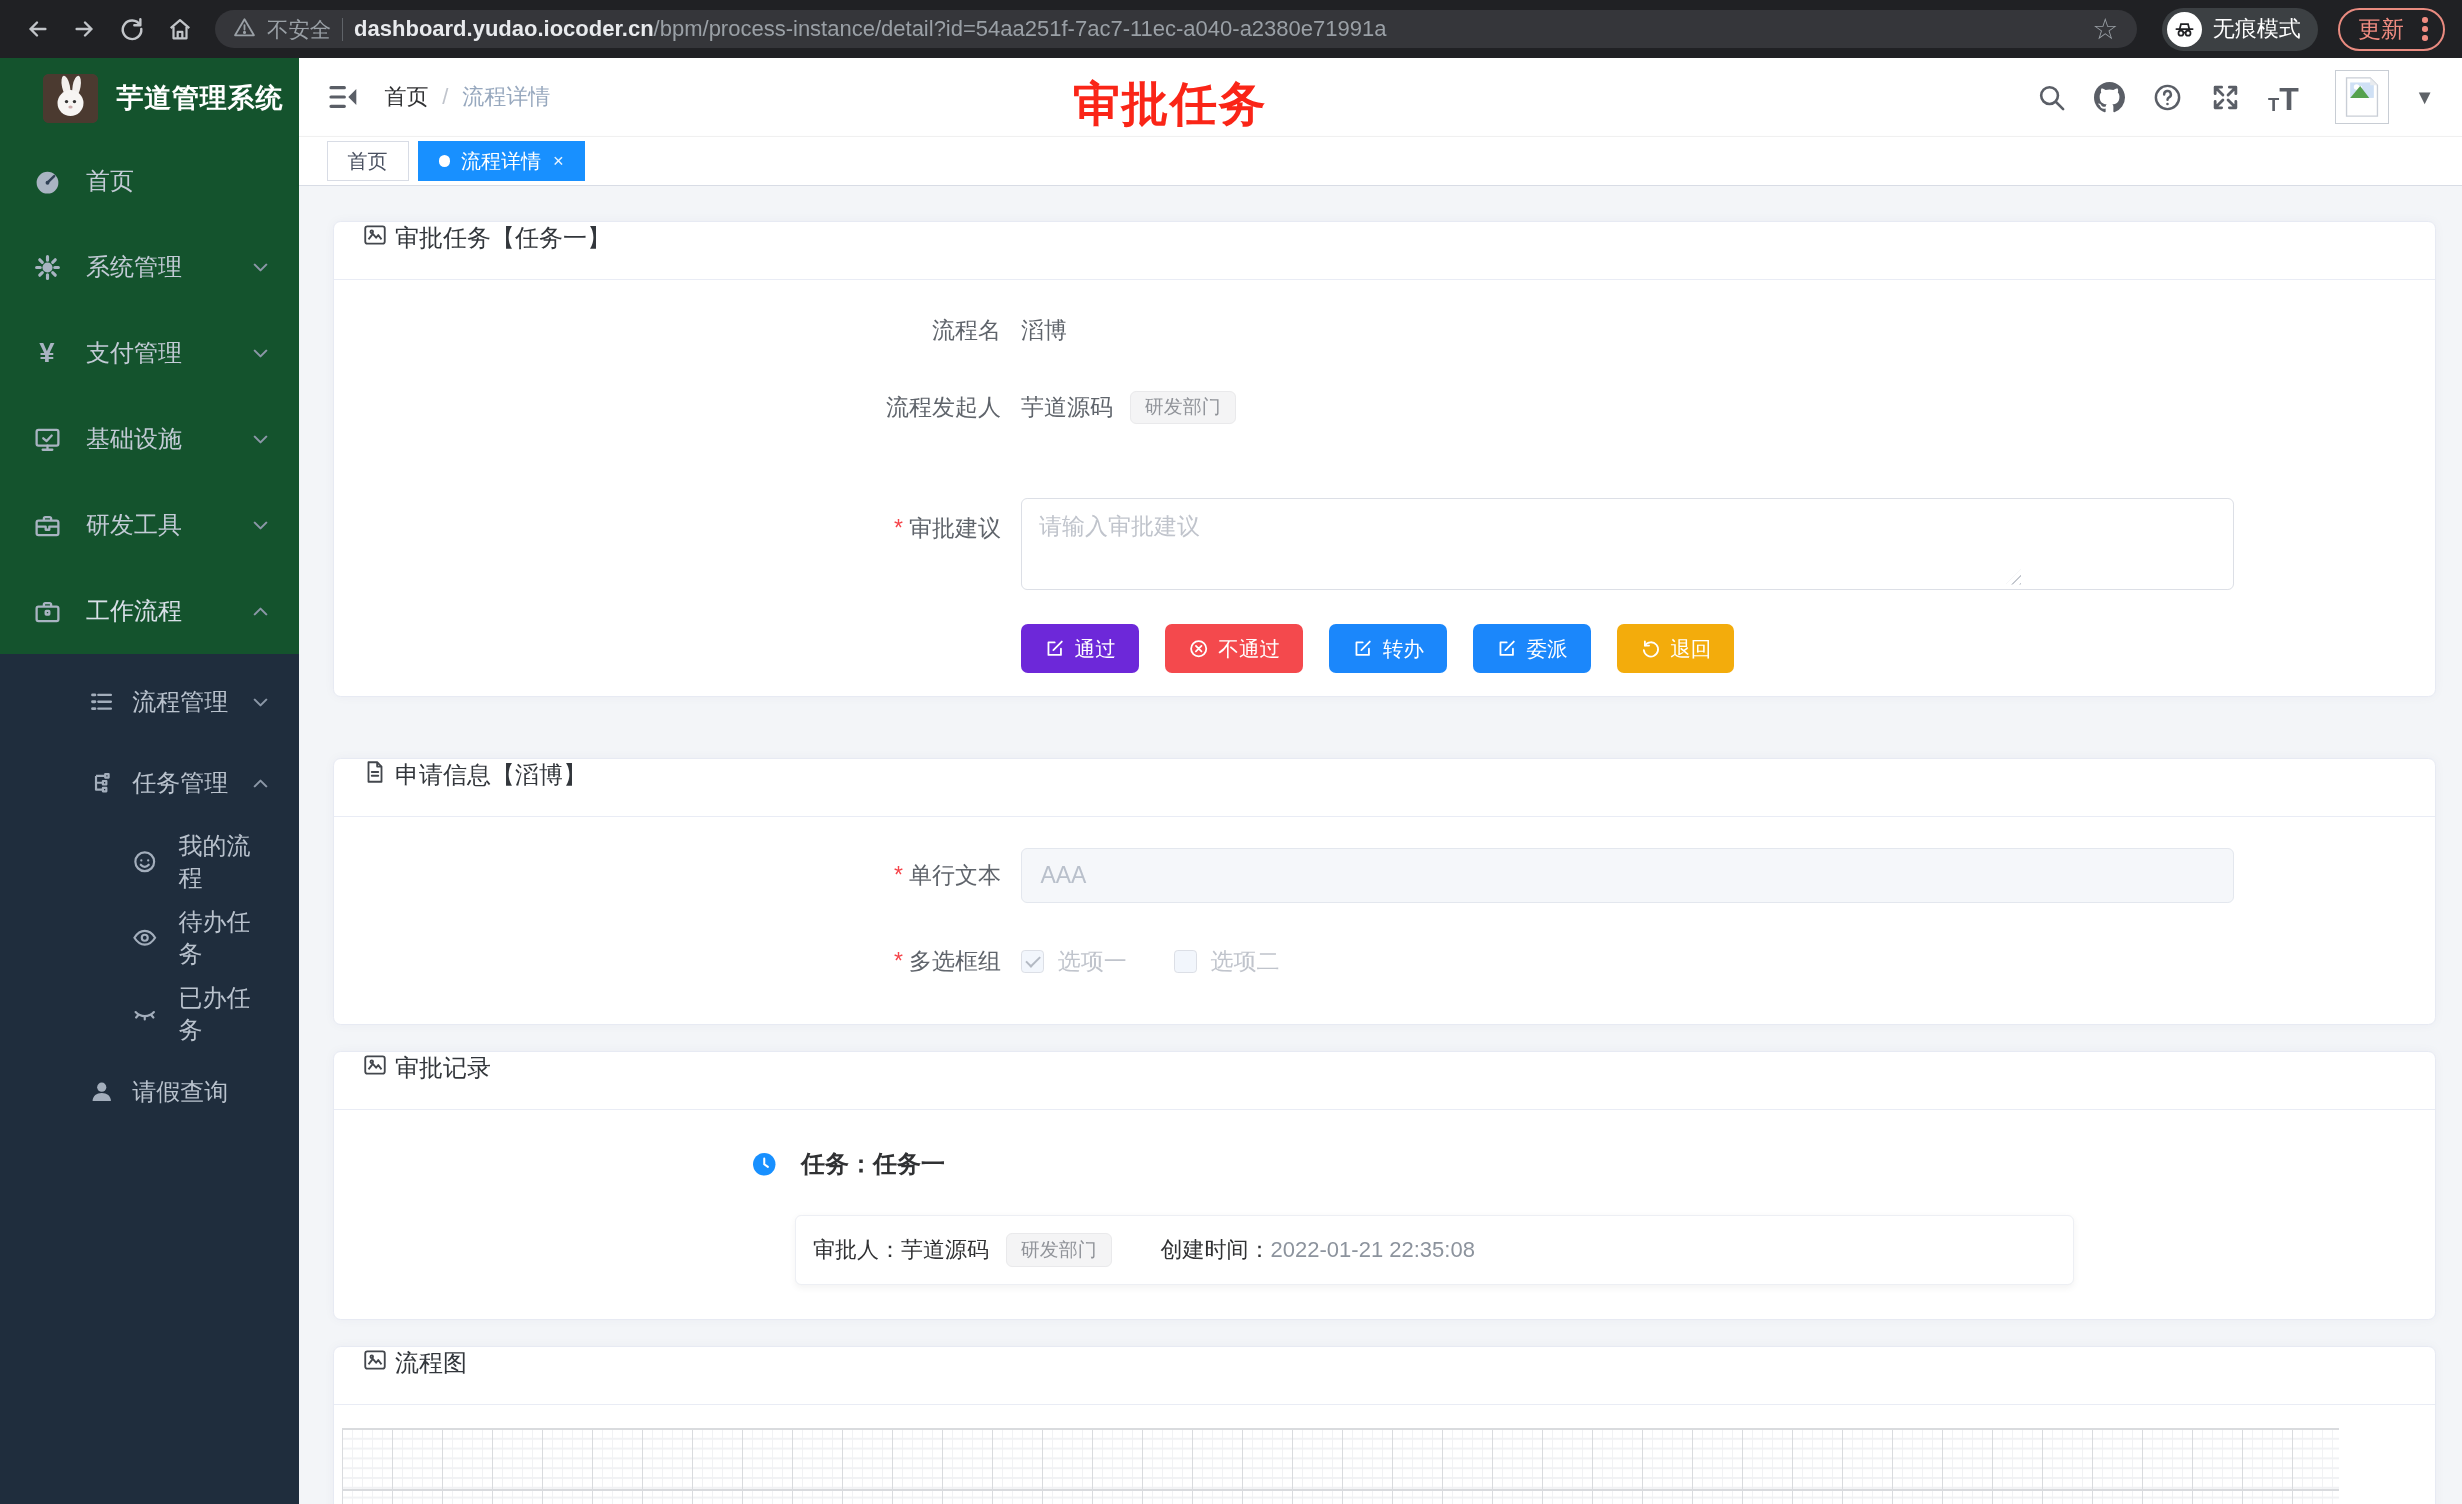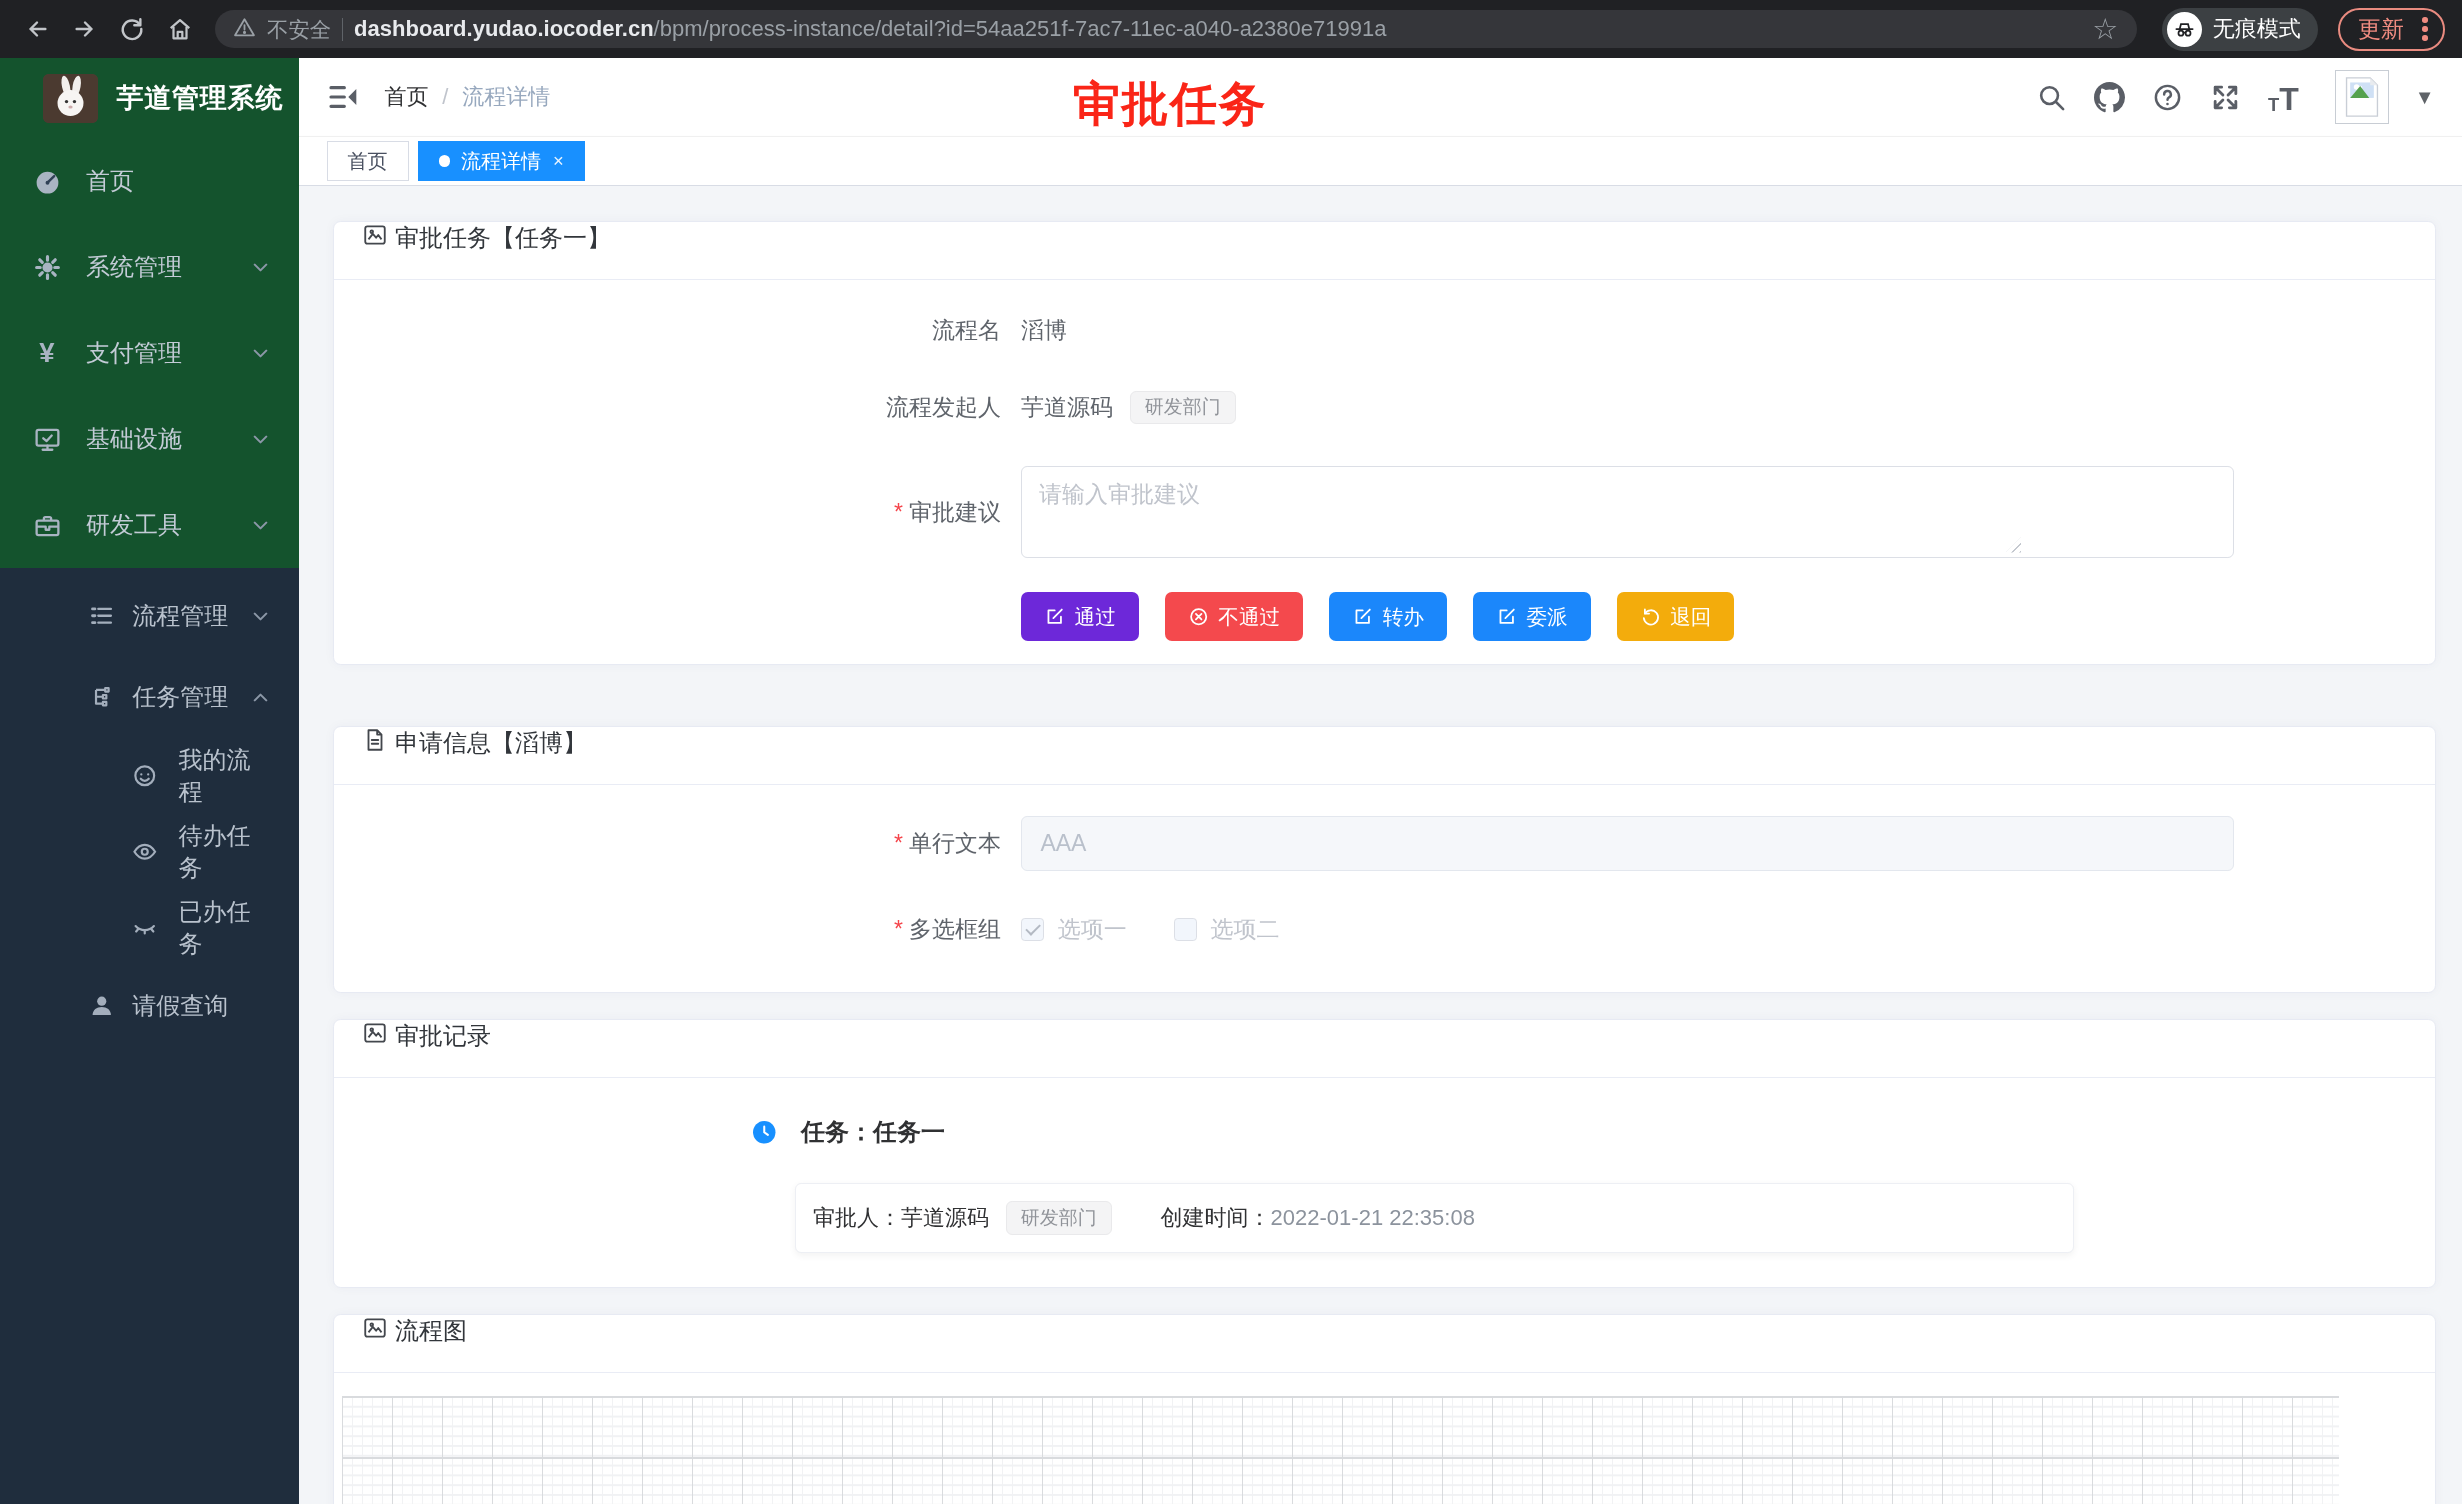--- a/index.html
+++ b/index.html
@@ -83,21 +83,21 @@
   .card { background:#fff; border:1.5px solid #e7eaf3; border-radius:7.6px; box-shadow:0 0 10.7px rgba(40,60,110,.04);}
   .card-h { height:58px; display:flex; align-items:flex-start; padding:0 27.5px; border-bottom:1.5px solid #e9ecf5; font-size:24px; color:#32363b;}
   .card-h .cico { width:26px; height:26px; margin-right:7.6px; color:#43474d; flex:none;}
   .card-h .cico svg{ width:26px; height:26px;}
 
   .row { display:flex; align-items:center; min-height:37px; margin-bottom:40px;}
   .lab { width:687px; flex:none; text-align:right; padding-right:20px; font-size:23px; color:#5f646b;}
   .star-req { color:#f5454b; margin-right:6.1px; font-size:23px;}
   .val { font-size:23px; color:#5f646b;}
   .tag { display:inline-block; padding:5.4px 13.8px; background:#f4f4f5; border:1.5px solid #e9e9eb; border-radius:6.1px; color:#909399; font-size:19px; margin-left:17px; line-height:1.1;}
-  .ta-wrap { position:relative; width:1004px;}
+  .ta-wrap { position:relative; width:1004px;margin-top:32px;}
   textarea.ta { width:1213px; height:92px; border:1.5px solid #dcdfe6; border-radius:6.1px; padding:12.2px 17px; font-size:23px; color:#606266; resize:none; font-family:inherit; outline:none; display:block;}
   textarea.ta::placeholder { color:#c0c4cc;}
   .ta-handle { position:absolute; right:3.8px; bottom:5.4px; width:15.3px; height:15.3px; clip-path:polygon(100% 0,100% 100%,0 100%); background:repeating-linear-gradient(135deg,transparent 0 3.8px,#c4c8cf 3.8px 5.4px);}
   .btn-row { display:flex; gap:26px; margin-left:687px; padding-bottom:23px;}
   .btn { height:49px; border:none; border-radius:6.9px; color:#fff; font-size:20.6px; display:inline-flex; align-items:center; gap:9.2px; padding:0 23px; cursor:pointer; font-family:inherit;}
   .btn svg { width:21.4px; height:21.4px;}
   .btn-success { background:#6d28d9;}
   .btn-danger { background:#f4494d;}
   .btn-primary { background:#1b87fb;}
   .btn-warning { background:#f3ac0c;}
@@ -265,20 +265,33 @@
             <path d="M9 8V6.2A1.2 1.2 0 0 1 10.2 5h3.6A1.2 1.2 0 0 1 15 6.2V8"></path>
             <path d="M3 13h7.5v2.5h3V13H21"></path>
           </svg>
       </span>
       <span class="lbl">研发工具</span>
       <span class="chev"><svg viewBox="0 0 24 24" fill="none" stroke="currentColor" stroke-width="2.2" stroke-linecap="round" stroke-linejoin="round">
             <path d="M6 9l6 6 6-6"></path>
           </svg></span>
     </div>
 
+    <div class="side-item" style="color:#d9e0e8;">
+      <span class="ico">
+        <svg viewBox="0 0 24 24" fill="none" stroke="currentColor" stroke-width="1.9" stroke-linejoin="round">
+            <rect x="3" y="8" width="18" height="12" rx="1.5"></rect>
+            <path d="M9 8V6.2A1.2 1.2 0 0 1 10.2 5h3.6A1.2 1.2 0 0 1 15 6.2V8"></path>
+            <rect x="10.5" y="11.5" width="3" height="3" rx=".5"></rect>
+          </svg>
+      </span>
+      <span class="lbl">工作流程</span>
+      <span class="chev"><svg viewBox="0 0 24 24" fill="none" stroke="currentColor" stroke-width="2.2" stroke-linecap="round" stroke-linejoin="round">
+            <path d="M6 15l6-6 6 6"></path>
+          </svg></span>
+    </div>
 
     <div class="submenu">
       <div class="sub-item">
         <span class="ico">
           <svg viewBox="0 0 24 24" fill="none" stroke="currentColor" stroke-width="2" stroke-linecap="round">
               <path d="M9 6h11M9 12h11M9 18h11"></path>
               <path d="M4 6h2M4 12h2M4 18h2" stroke-width="2.6"></path>
             </svg>
         </span>
         <span class="lbl" style="flex:1">流程管理</span>

